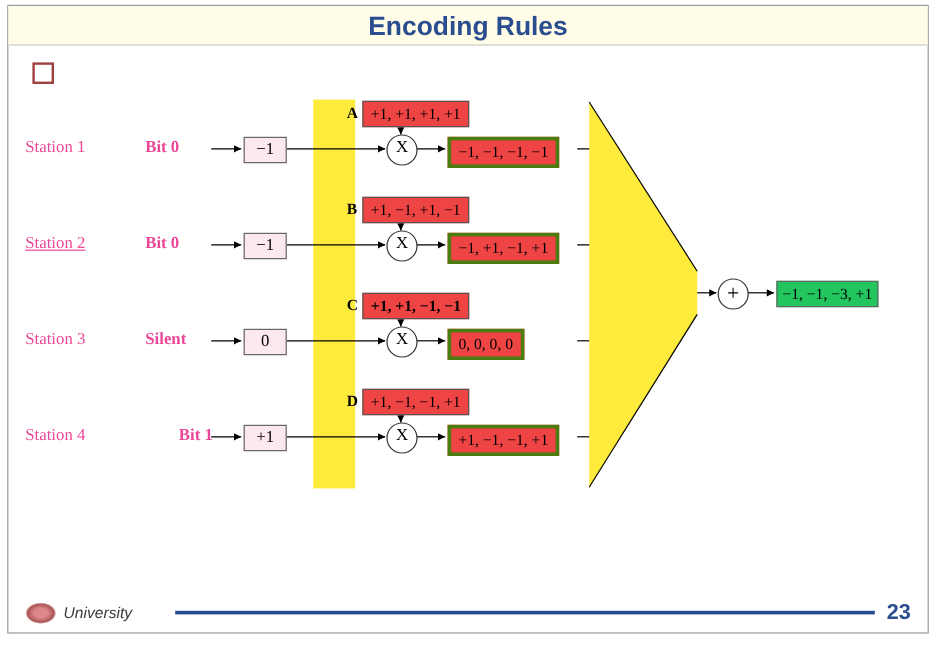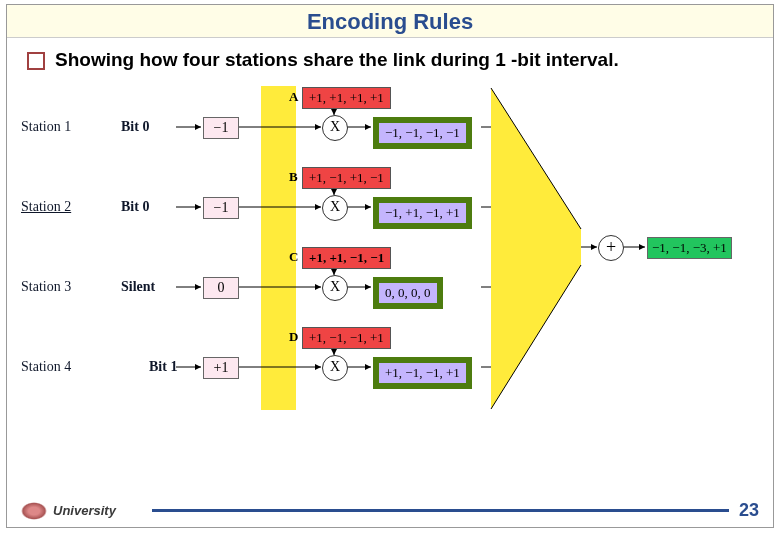--- a/index.html
+++ b/index.html
@@ -51,21 +51,21 @@
   .indent { margin-left: 26px; }
   .footer {
     position: absolute;
     left: 0; right: 0; bottom: 6px;
     display: flex;
     align-items: center;
     padding: 0 14px;
   }
   .uni {
     font-size: 13px;
-    font-weight: bold;
+    font-weight: normal;
     font-style: italic;
     color: #3a3a3a;
     margin-left: 6px;
   }
   .hr {
     flex: 1;
     height: 3px;
     background: #2a4d8f;
     margin-left: 36px;
   }
@@ -78,21 +78,21 @@
   
   .diagram {
     position: relative;
     width: 740px;
     height: 330px;
   }
   .lbl {
     position: absolute;
     font-family: "Times New Roman", serif;
     font-size: 14px;
-    color: #0f172a;
+    color: #ec4899;
   }
   .valbox {
     position: absolute;
     border: 1px solid #666;
     background: #fde8f0;
     font-family: "Times New Roman", serif;
     font-size: 14px;
     text-align: center;
     color: #000;
   }
@@ -112,22 +112,22 @@
     border: 1px solid #333;
     border-radius: 50%;
     background: #fff;
     font-family: "Times New Roman", serif;
     font-size: 14px;
     text-align: center;
     line-height: 22px;
   }
   .resbox {
     position: absolute;
-    border: 6px solid #4d7c0f;
-    background: #c4b5fd;
+    border: 3px solid #4d7c0f;
+    background: #ef4444;
     font-family: "Times New Roman", serif;
     font-size: 13px;
     color: #000;
     padding: 2px 6px;
     white-space: nowrap;
   }
   .final {
     position: absolute;
     border: 1px solid #666;
     background: #22c55e;
@@ -167,21 +167,20 @@
 <div class="frame">
 
   <div class="title-bar">
     <span>Encoding Rules</span>
   </div>
 
   <div class="content">
 
     <div class="bullet-row">
       <span class="bullet-icon"></span>
-      <span class="bullet-text">Showing how four stations share the link during 1 -bit interval.</span>
     </div>
     <div class="indent"></div>
 
 
     <div class="diagram">
 
       <div class="yellowband" style="left:240px; top:3px; width:35px; height:324px;"></div>
 
       <svg class="wires">
 

